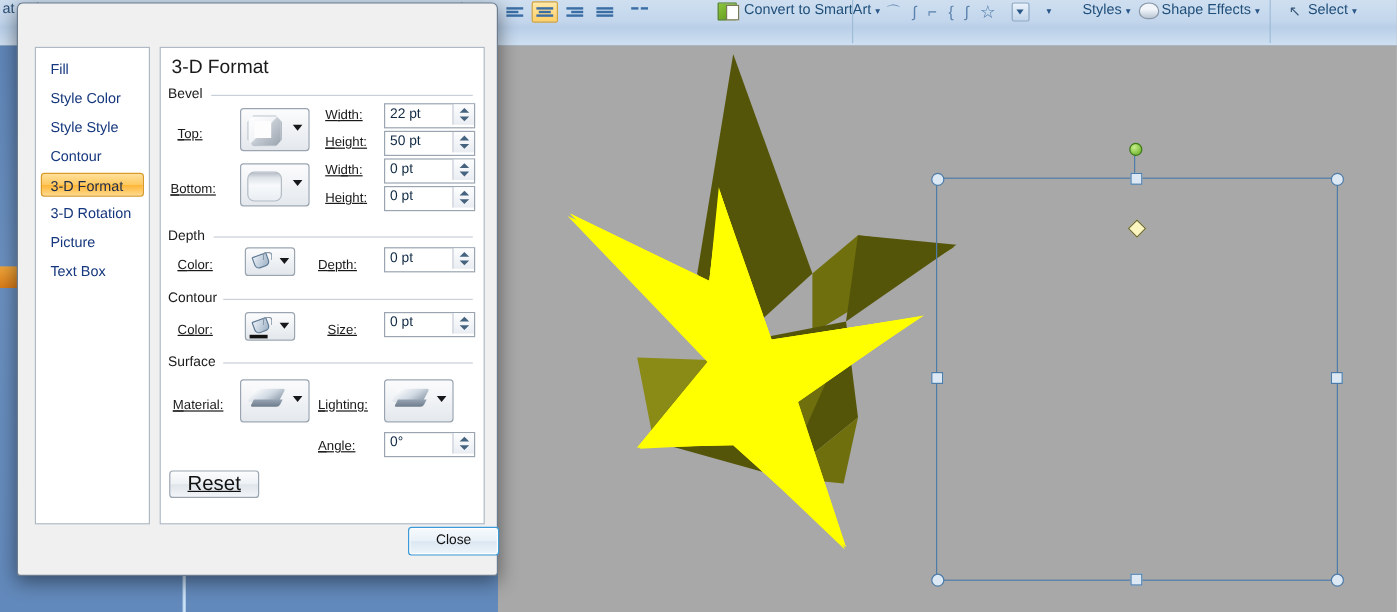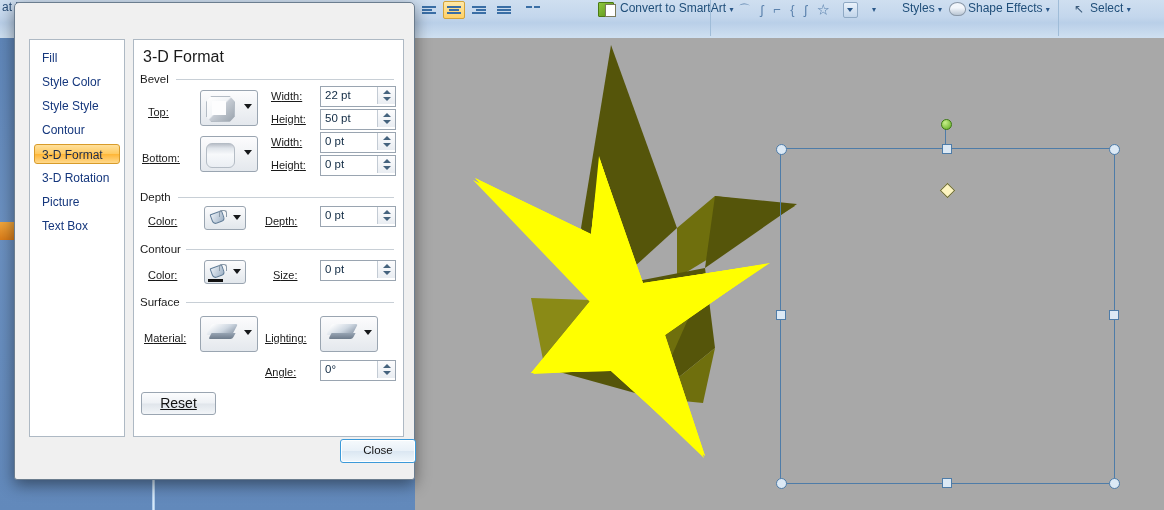--- a/index.html
+++ b/index.html
@@ -233,21 +233,21 @@
     position:absolute; left:5px; width:0;height:0;
     border-left:4px solid transparent;border-right:4px solid transparent;
   }
   .spin .btns .up{ top:3px; border-bottom:4px solid #45637e; }
   .spin .btns .dn{ top:10px; border-top:4px solid #45637e; }
 
   .btn-reset {
     position:absolute; left:126px; top:389px; width:73px; height:21px;
     background:linear-gradient(to bottom,#fbfcfd 0%,#eef1f5 48%,#e0e5eb 52%,#f2f5f8 100%);
     border:1px solid #9aa5b1; border-radius:3px;
-    font-size:14px; color:#111; text-align:center; line-height:20px;
+    font-size:17px; color:#111; text-align:center; line-height:20px;
   }
   .btn-close {
     position:absolute; left:325px; top:436px; width:74px; height:22px;
     background:linear-gradient(to bottom,#f6fafd 0%,#e9f1f8 48%,#dbe7f2 52%,#eff6fb 100%);
     border:1px solid #3c9ad9; border-radius:3px;
     font-size:11.5px; color:#111; text-align:center; line-height:21px;
     box-shadow:inset 0 0 0 1px #ffffff;
   }
 
   

